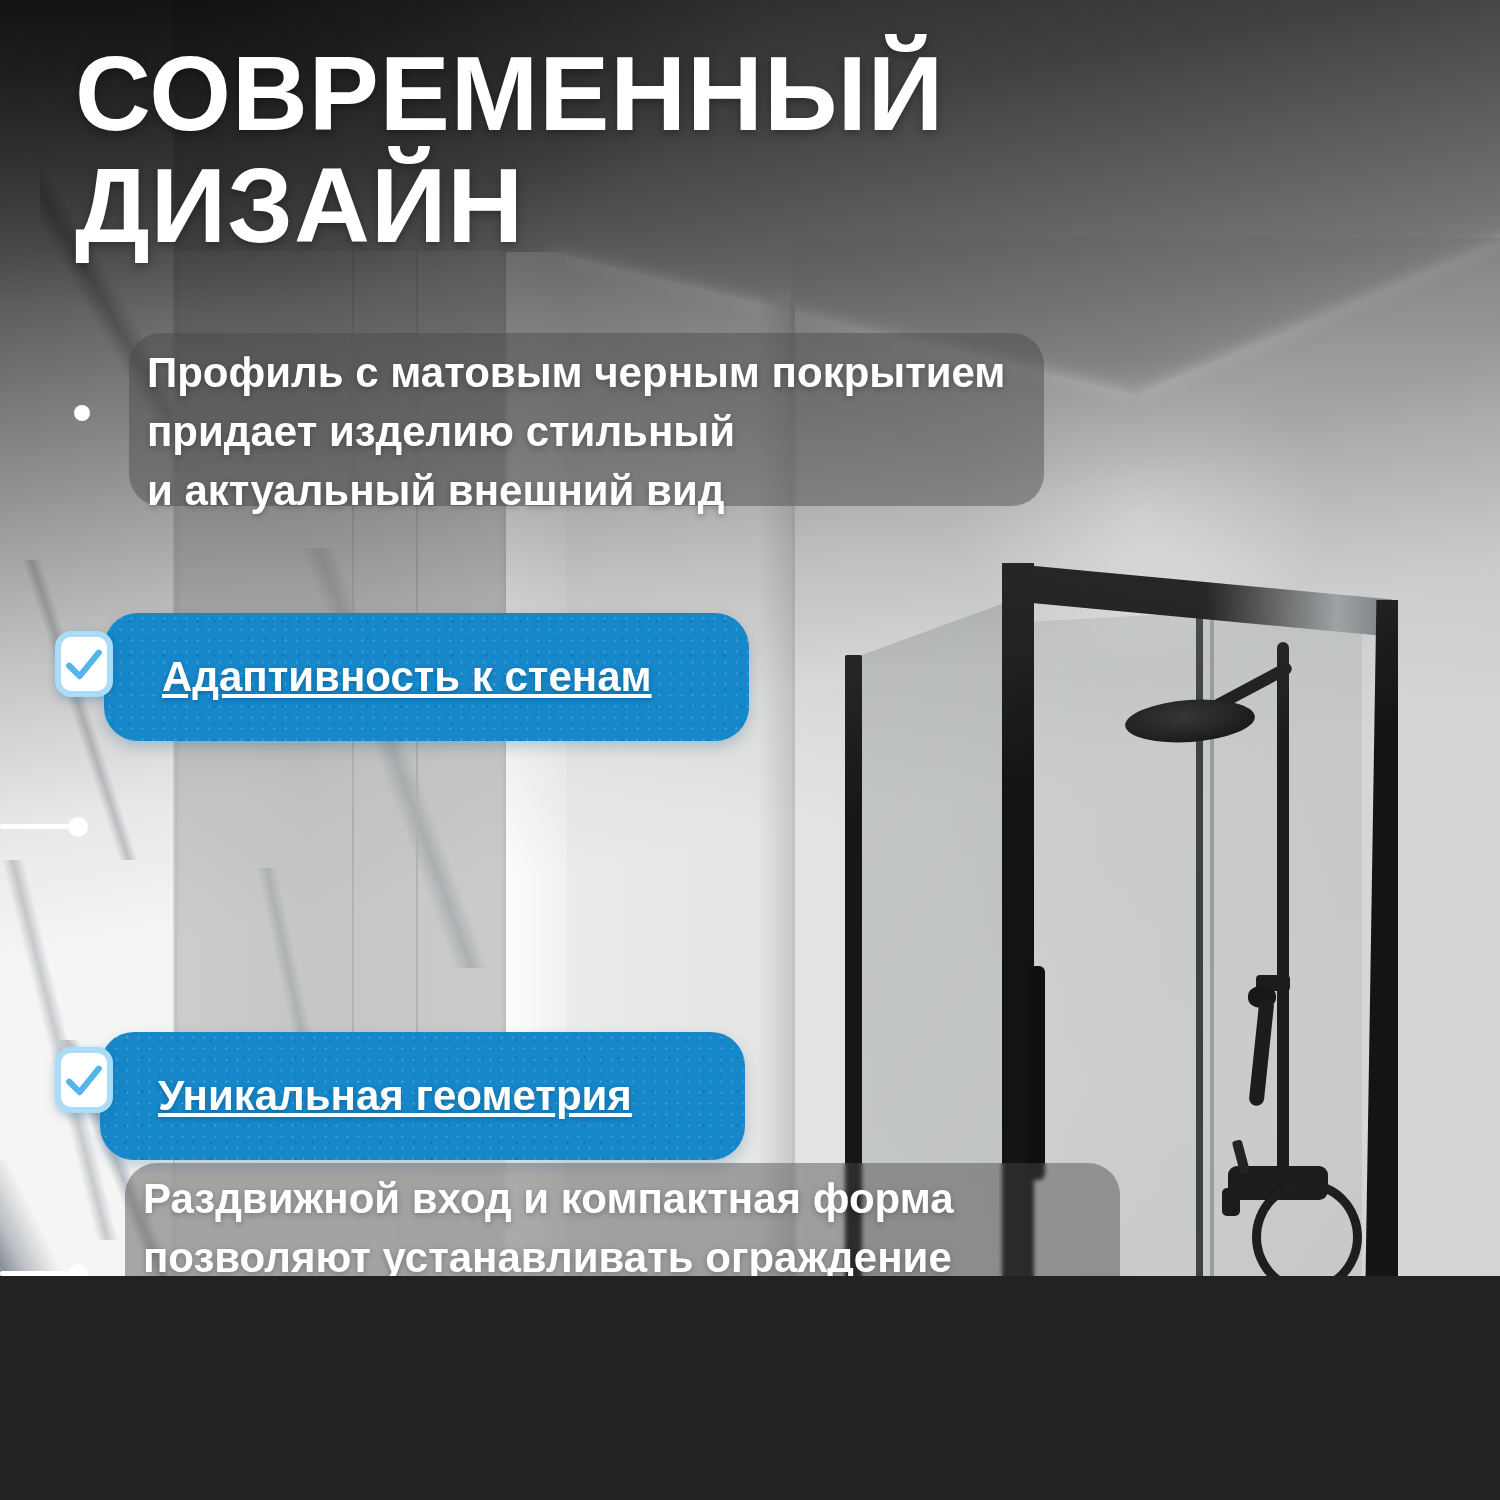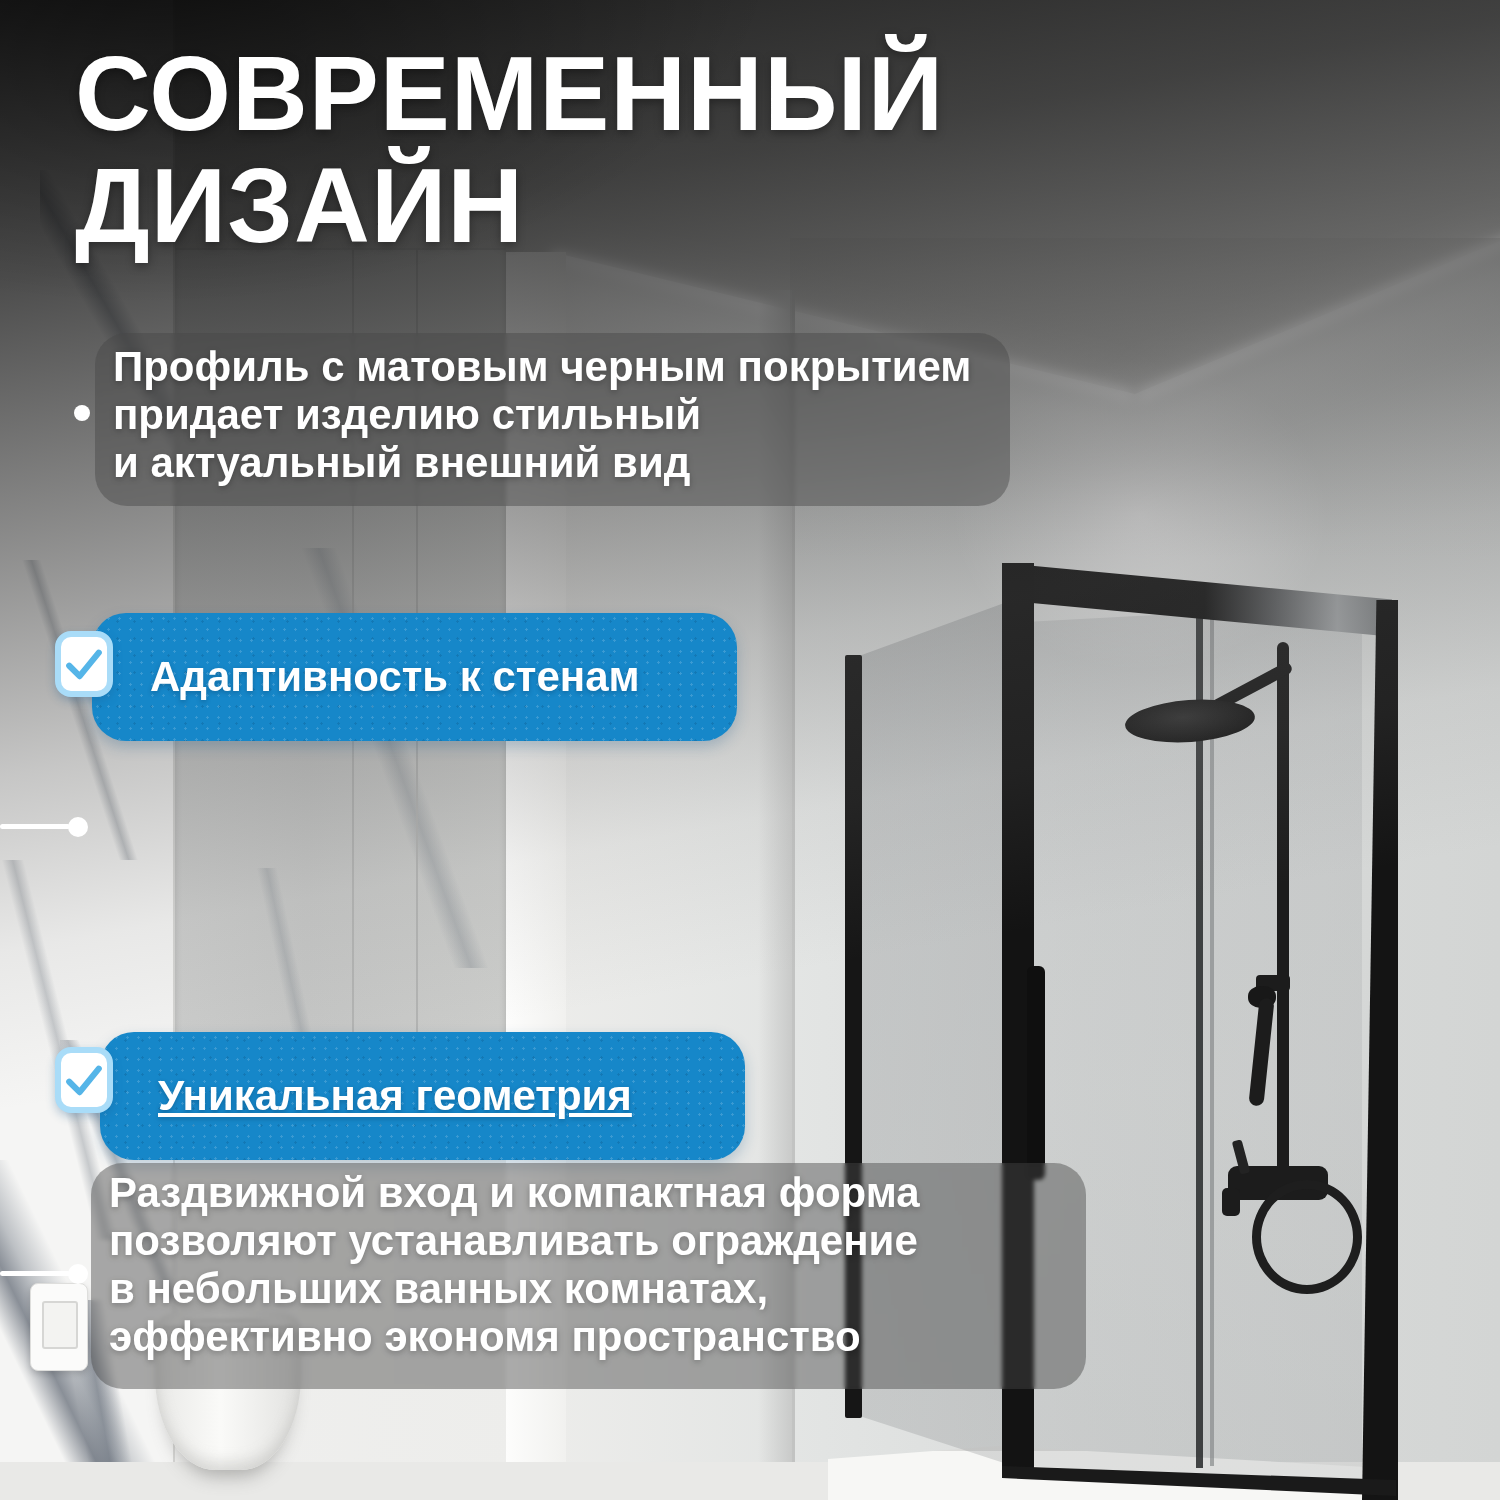--- a/index.html
+++ b/index.html
@@ -1,16 +1,16 @@
 <!DOCTYPE html>
 <html><head>
 <meta charset="utf-8">
 <style>
   html,body{margin:0;padding:0;background:#222;}
-  .canvas{position:relative;width:1500px;height:1500px;overflow:hidden;
+  .canvas{position:relative;width:1500px;height:1276px;overflow:hidden;
           font-family:"Liberation Sans","DejaVu Sans",sans-serif;background:#000000;}
   .abs{position:absolute;}
   .txt{white-space:pre-line;}
 
   
   .bg-wall{inset:0;background:linear-gradient(90deg,#f0f0ef 0%,#ededeb 35%,#e2e4e3 55%,#dadcdb 72%,#d3d5d4 100%);}
   .ceiling{left:0;top:0;width:1500px;height:400px;
      clip-path:polygon(0 0,1500px 0,1500px 241px,1135px 394px,552px 252px,0 252px);
      background:linear-gradient(180deg,#c9c9c7,#bdbdbb 70%,#b6b6b4);}
   .glow{background:#fff;filter:blur(6px);border-radius:6px;}
@@ -100,39 +100,39 @@
   .flush-btn{left:42px;top:1301px;width:32px;height:44px;background:#f3f3f1;border:2px solid #d6d6d4;border-radius:3px;}
 
   
   .top-shade{inset:0;background:
      radial-gradient(ellipse 900px 520px at 10% -4%,rgba(0,0,0,.55),rgba(0,0,0,0) 70%),
      linear-gradient(170deg,rgba(8,8,8,.9) 0%,rgba(18,18,18,.74) 16%,rgba(45,45,45,.52) 31%,
         rgba(90,90,90,.3) 44%,rgba(140,140,140,.12) 54%,rgba(0,0,0,0) 63%);}
   .page-title{left:75px;top:38px;color:#fff;font-weight:bold;font-size:105px;line-height:112px;
      letter-spacing:1px;text-shadow:0 3px 10px rgba(0,0,0,.35);}
   .gray-card{background:rgba(72,72,70,.45);border-radius:32px;color:#fff;font-weight:bold;
-     font-size:42px;line-height:48px;box-sizing:border-box;padding:6px 20px 6px 18px;
-     text-shadow:0 2px 6px rgba(0,0,0,.28);backdrop-filter:blur(2px);}
+     font-size:42px;line-height:59px;box-sizing:border-box;padding:6px 20px 6px 18px;
+     text-shadow:0 2px 6px rgba(0,0,0,.28);backdrop-filter:blur(2px);margin-left:34px;}
   .card-intro{left:95px;top:333px;width:915px;height:173px;padding-top:10px;}
   .card-f1{left:95px;top:755px;width:915px;height:168px;}
   .card-f2{left:91px;top:1163px;width:995px;height:226px;}
   .bullet-dot{left:74px;top:405px;width:16px;height:16px;border-radius:50%;background:#fff;}
   .pointer-line{height:5px;background:#fff;border-radius:3px;left:0;width:70px;}
   .pointer-dot{width:20px;height:20px;border-radius:50%;background:#fff;left:68px;}
   .pl1{top:824px;} .pd1{top:817px;} .pl2{top:1271px;} .pd2{top:1264px;}
 
   .badge{width:645px;height:128px;border-radius:34px;display:flex;align-items:center;
      box-sizing:border-box;padding-left:58px;color:#fff;font-weight:bold;font-size:42px;
      text-shadow:0 2px 5px rgba(0,40,70,.3);
      background-color:#1687C9;
      background-image:radial-gradient(rgba(255,255,255,.16) 1.2px,transparent 1.4px),
         radial-gradient(rgba(10,70,110,.22) 1.2px,transparent 1.4px);
      background-size:11px 11px,17px 17px;
      box-shadow:0 6px 14px rgba(30,90,140,.25);}
-  .badge1{left:92px;top:613px;} .badge2{left:100px;top:1032px;text-decoration:underline;}
+  .badge1{left:104px;top:613px;text-decoration:underline;} .badge2{left:100px;top:1032px;text-decoration:underline;}
   .checkbox{width:58px;height:66px;background:#fff;border:6px solid #A9DCF8;border-radius:16px;
      box-sizing:border-box;display:flex;align-items:center;justify-content:center;
      box-shadow:0 4px 10px rgba(30,90,140,.3);z-index:5;}
   .cb1{left:55px;top:631px;} .cb2{left:55px;top:1047px;}
 </style>
 </head>
 <body>
 
 <div class="canvas">
 

